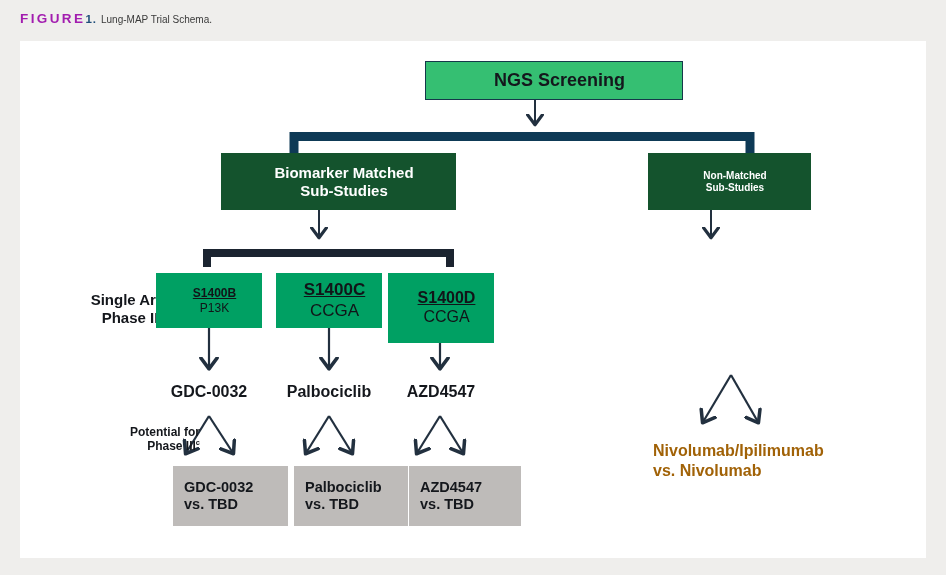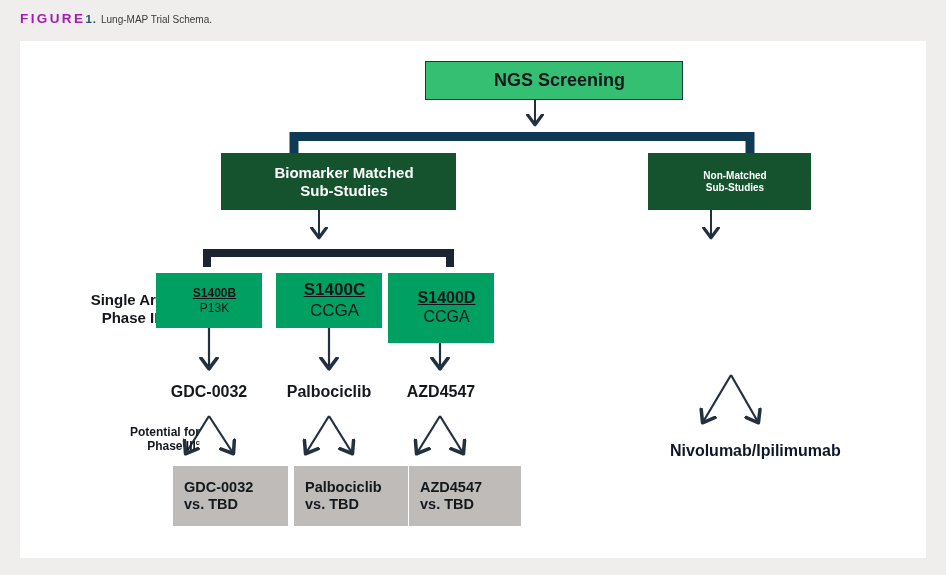--- a/index.html
+++ b/index.html
@@ -95,21 +95,21 @@
   }
 
   
   .plain-label {
     position: absolute;
     color: #14171c;
     font-weight: 700;
     line-height: 1.22;
     white-space: nowrap;
   }
-  .plain-label.navy { color: #0f172a; margin-left: 17px; }
+  .plain-label.navy { color: #a16207; }
 
   svg.connector {
     position: absolute;
     left: 0; top: 0;
     width: 906px; height: 517px;
     overflow: visible;
     pointer-events: none;
   }
   sup { font-size: 0.62em; vertical-align: super; }
 </style>
@@ -230,15 +230,16 @@
 
   <div class="box box-gray" style="left:389px; top:425px; width:112px; height:60px; font-size:14.5px;">
     <div>
       <div>AZD4547</div>
       <div>vs. TBD</div>
     </div>
   </div>
 
   <div class="plain-label navy" style="left:633px; top:400px; font-size:16px; white-space:normal; width:250px;">
     <div>Nivolumab/Ipilimumab</div>
+    <div>vs. Nivolumab</div>
   </div>
 
 </div>
 
 </body></html>

